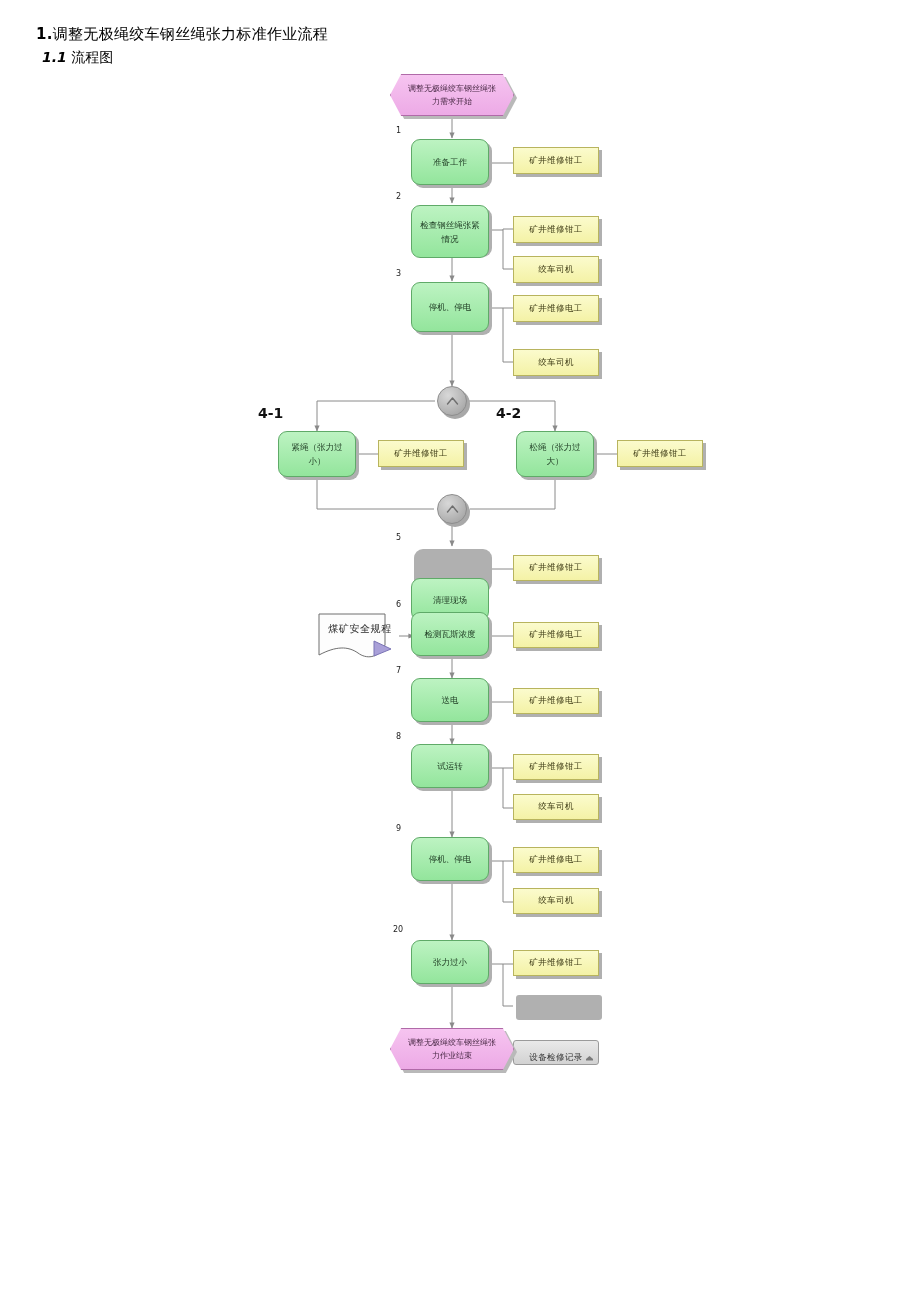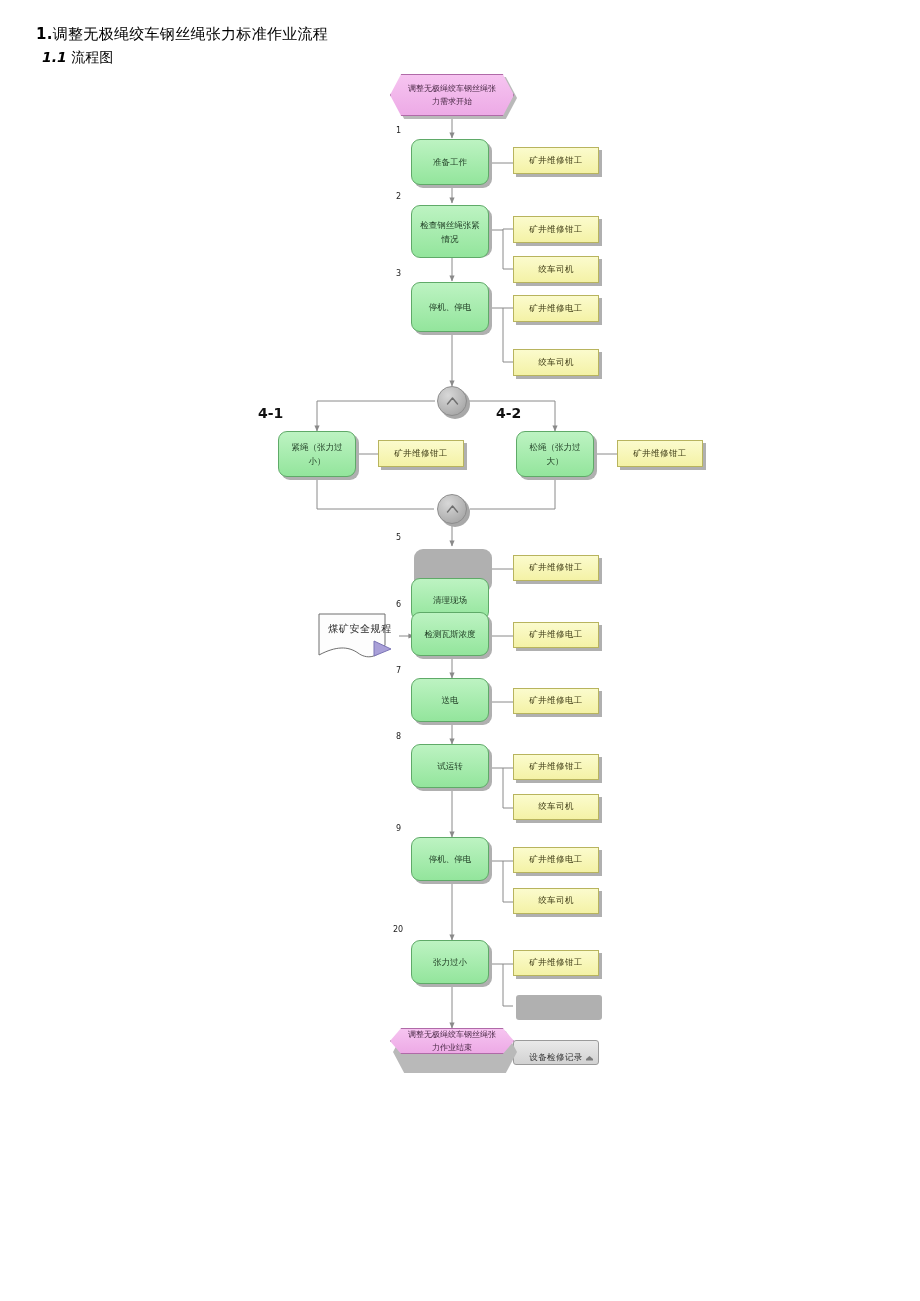--- a/index.html
+++ b/index.html
@@ -402,17 +402,17 @@
 
   <div class="record-shadow" style="left:516px;top:995px;width:86px;height:25px;"></div>
   <div class="node record" style="left:513px;top:992px;width:86px;height:25px;">
     <span>设备检修记录</span>
     <svg class="corner-icon" viewBox="0 0 9 7">
       <path d="M1,5.5 L8,5.5 L8,4 L4.5,1 L1,4 Z" fill="#7a7a7a"></path>
     </svg>
   </div>
 
   <div class="terminator-shadow" style="left:393px;top:1031px;width:124px;height:42px;"></div>
-  <div class="node terminator" style="left:390px;top:1028px;width:124px;height:26px;">
+  <div class="node terminator" style="left:390px;top:1028px;width:124px;height:42px;">
     <span>调整无极绳绞车钢丝绳张力作业结束</span>
   </div>
 
 </div>
 
 </body></html>

